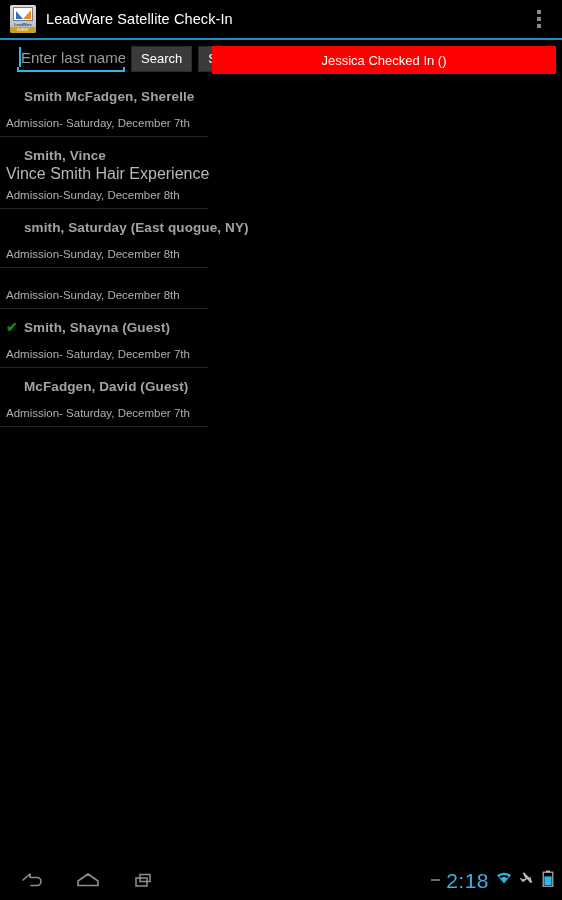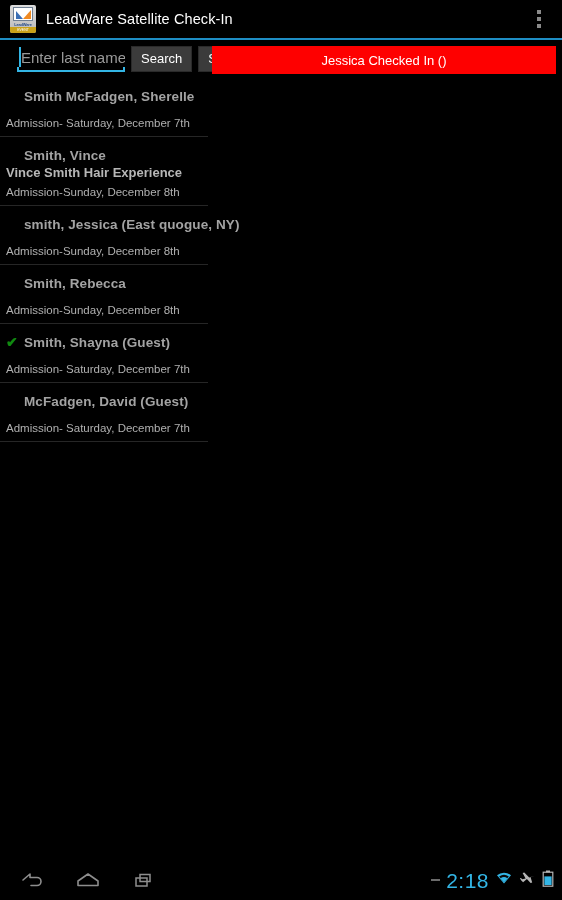--- a/index.html
+++ b/index.html
@@ -218,25 +218,24 @@
   }
   .li-check.empty { color: transparent; }
   .li-name {
     font-size: 13.5px;
     font-weight: bold;
     color: #a3a3a3;
     letter-spacing: 0.1px;
     white-space: nowrap;
   }
   .li-company {
-    font-size: 13px;
+    font-size: 16px;
     color: #b7b7b7;
     padding: 1px 6px 0 6px;
     white-space: nowrap;
-    font-weight: bold;
   }
   .li-admission {
     font-size: 11.5px;
     color: #b0b0b0;
     padding: 12px 6px 0 6px;
     white-space: nowrap;
   }
   .list-item.has-company .li-admission { padding-top: 6px; }
 
   
@@ -320,29 +319,25 @@
       <div class="li-head">
         <span class="li-check empty">✔</span>
         <span class="li-name">Smith, Vince</span>
       </div>
       <div class="li-company">Vince Smith Hair Experience</div>
       <div class="li-admission">Admission-Sunday, December 8th</div>
     </div>
     <div class="list-item">
       <div class="li-head">
         <span class="li-check empty">✔</span>
-        <span class="li-name">smith, Jessica (East quogue, NY)</span>
+        <span class="li-name">smith, Saturday (East quogue, NY)</span>
       </div>
       <div class="li-admission">Admission-Sunday, December 8th</div>
     </div>
     <div class="list-item">
-      <div class="li-head">
-        <span class="li-check empty">✔</span>
-        <span class="li-name">Smith, Rebecca</span>
-      </div>
       <div class="li-admission">Admission-Sunday, December 8th</div>
     </div>
     <div class="list-item">
       <div class="li-head">
         <span class="li-check">✔</span>
         <span class="li-name">Smith, Shayna (Guest)</span>
       </div>
       <div class="li-admission">Admission- Saturday, December 7th</div>
     </div>
     <div class="list-item">

